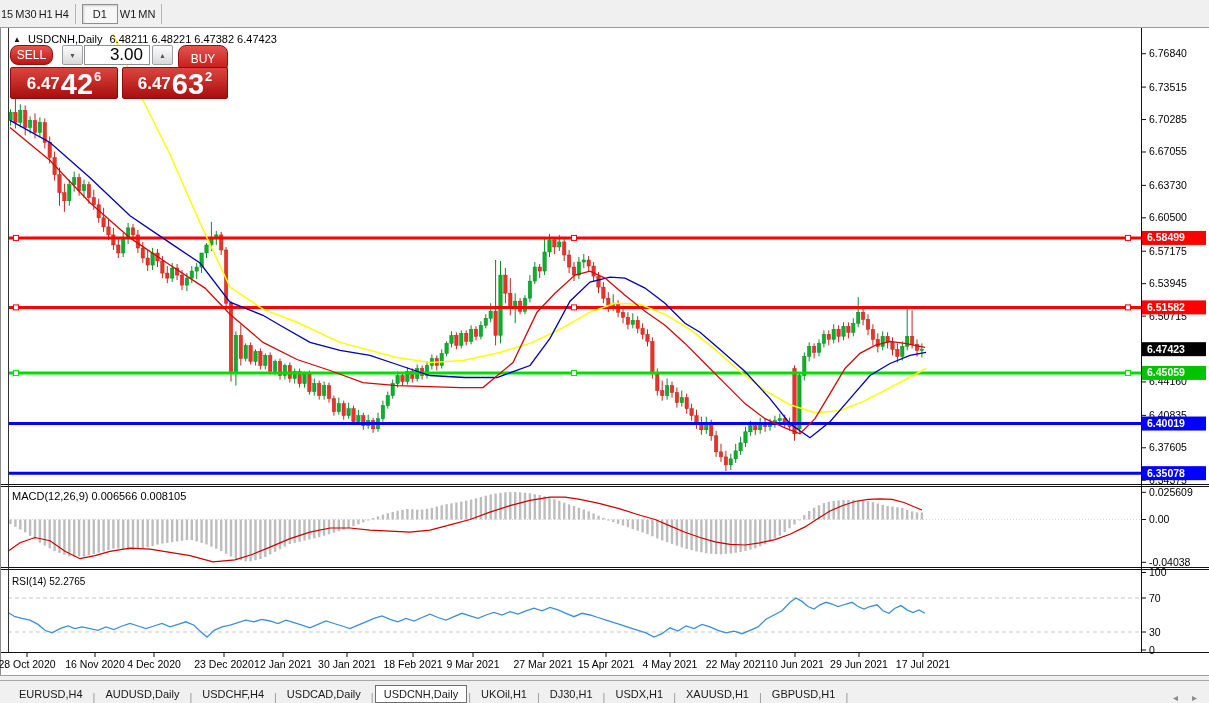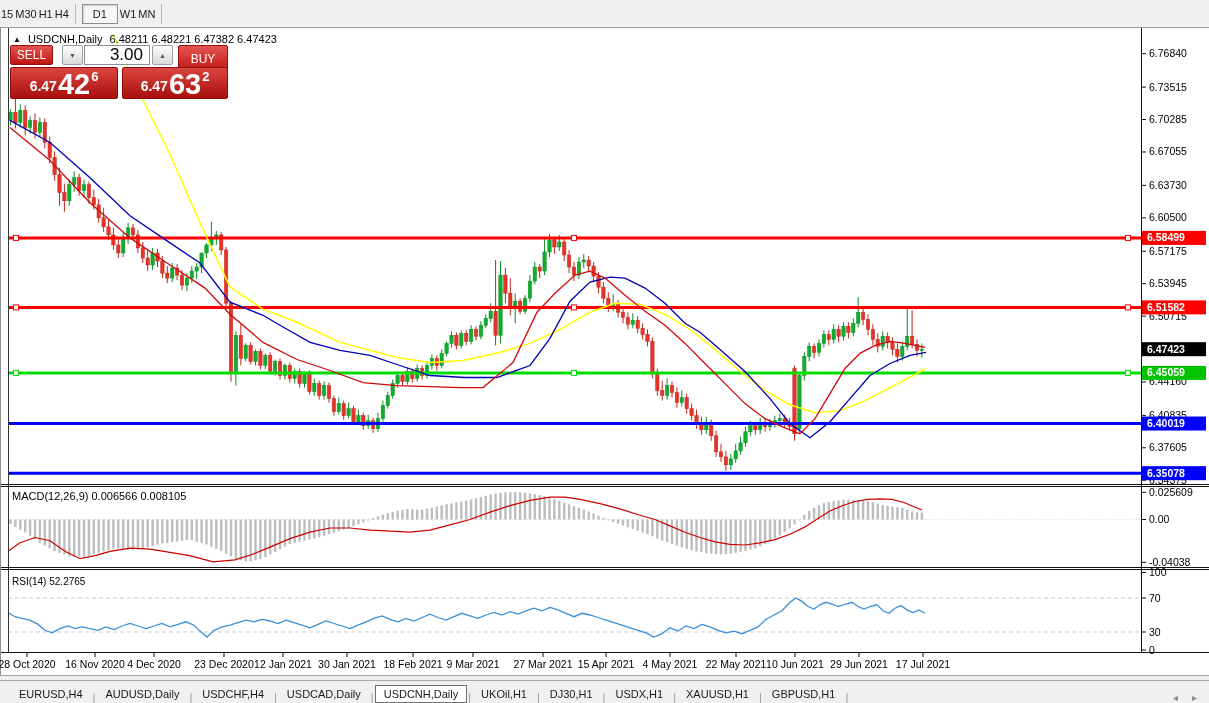--- a/index.html
+++ b/index.html
@@ -9,31 +9,31 @@
   .tf{font-size:11px;color:#1a1a1a;padding:4px 0;margin:0 1px;white-space:nowrap}
   .tf.active{border:1px solid #8f8f8f;background:#f7f7f7;box-shadow:inset 1px 1px 2px rgba(0,0,0,.18);padding:3px 10px}
   .tb-sep{width:1px;height:20px;background:#b5b5b5;margin:0 5px}
   
   #chart{position:absolute;left:0;top:0}
   
   .chart-title{position:absolute;left:13px;top:33px;font-size:11px;color:#000;display:flex;align-items:center;gap:7px;white-space:nowrap}
   .collapse{font-size:8px;color:#111}
   
   .trade-panel{position:absolute;left:9px;top:44px;width:220px;height:56px}
-  .btn-red{position:absolute;background:linear-gradient(#e35450,#c01512);color:#fff;border:1px solid #96100d;border-radius:2px;font-size:12px;display:flex;align-items:center;justify-content:center;box-sizing:border-box}
+  .btn-red{position:absolute;background:linear-gradient(#e35450,#c01512);color:#fff;border:1px solid #96100d;border-radius:8px;font-size:12px;display:flex;align-items:center;justify-content:center;box-sizing:border-box}
   .sell-btn{left:1px;top:1px;width:43px;height:20px}
   .buy-btn{left:169px;top:1px;width:50px;height:28px}
   .spin{position:absolute;top:1px;width:21px;height:20px;background:linear-gradient(#fdfdfd,#d9d9d9);border:1px solid #9aa0a6;border-radius:2px;color:#555;font-size:7px;display:flex;align-items:center;justify-content:center;box-sizing:border-box}
   .spin-down{left:53px}
   .spin-up{left:143px}
   .vol{position:absolute;left:75px;top:1px;width:66px;height:20px;border:1px solid #8a9097;background:#fff;font-size:17px;color:#000;text-align:right;padding:0 6px 0 0;box-sizing:border-box;font-family:inherit}
   .price-box{position:absolute;top:23px;height:32px;background:linear-gradient(#db453f,#a80f0d);border:1px solid #8d0b09;border-radius:2px;color:#fff;display:flex;align-items:flex-end;justify-content:center;box-sizing:border-box}
   .sell-box{left:1px;width:108px}
   .buy-box{left:113px;width:106px}
-  .pp{font-size:14px;font-weight:bold;margin:0 1px 4px 0}
+  .pp{font-size:17px;font-weight:bold;margin:0 1px 4px 0}
   .pb{font-size:29px;font-weight:bold;line-height:27px}
   .ps{font-size:13px;font-weight:bold;margin:0 0 14px 1px}
   
   .macd-label{position:absolute;left:12px;top:490px;font-size:11px;color:#000}
   .rsi-label{position:absolute;left:12px;top:576px;font-size:10px;color:#000}
   
   .tabbar{position:absolute;left:0;top:680px;width:100%;height:23px;background:#f0f0f0;border-top:1px solid #a8a8a8;display:flex;align-items:flex-end;font-size:11px;box-sizing:border-box;padding-left:10px}
   .tab{padding:3px 9px;color:#1a1a1a;white-space:nowrap}
   .tab.active{background:#fff;border:1px solid #6f6f6f;padding:2px 8px}
   .tab-sep{color:#999;margin:0 1px}

